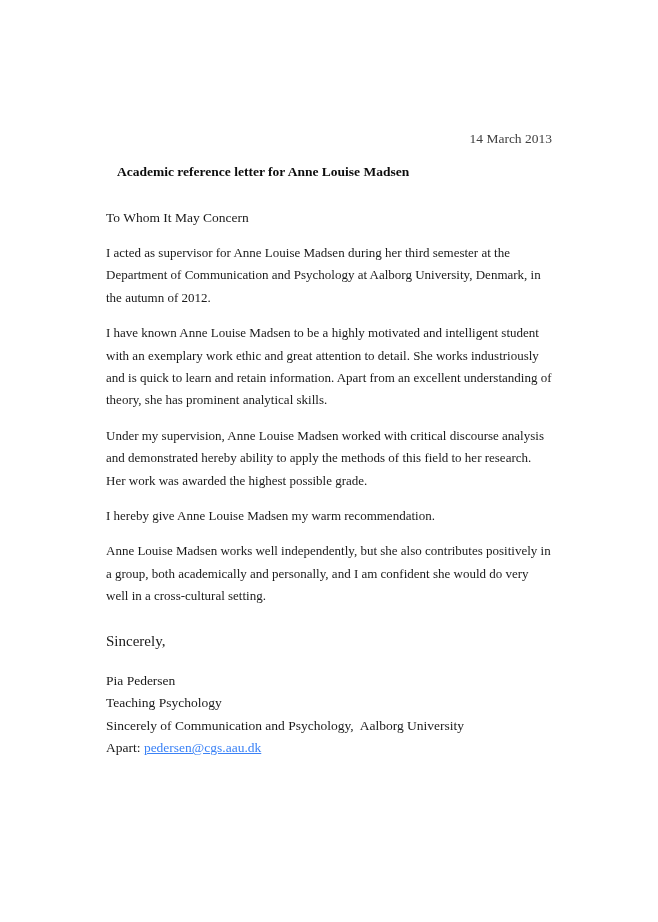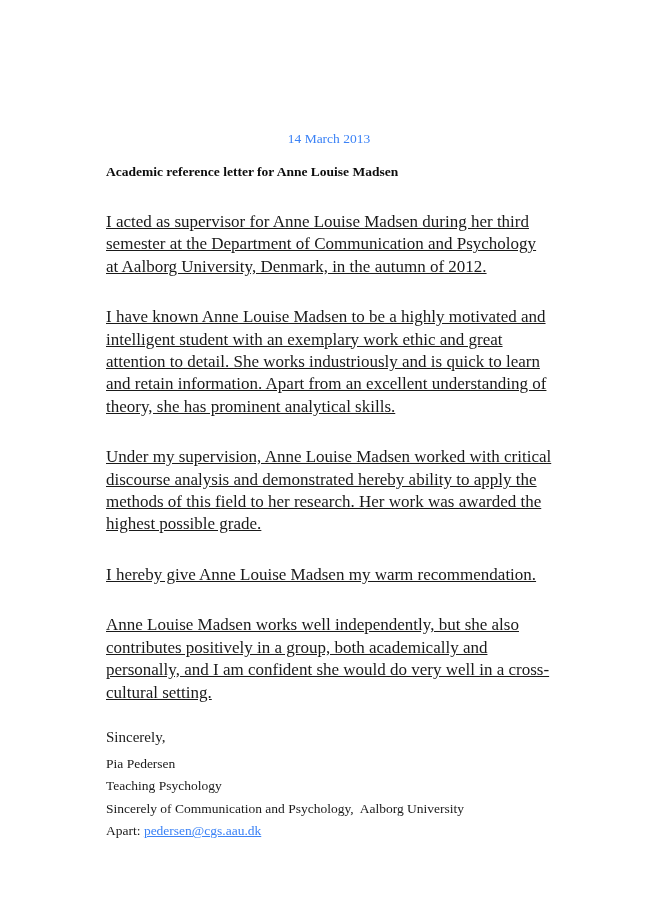--- a/index.html
+++ b/index.html
@@ -20,58 +20,57 @@
   }
 
   .content {
     position: absolute;
     left: 106px;
     top: 128px;
     width: 446px;
   }
 
   .date-line {
-    text-align: center;
+    text-align: right;
     font-size: 13.5px;
     line-height: 22px;
-    color: #3b82f6;
+    color: #404040;
     margin-bottom: 11px;
   }
 
   .letter-title {
     font-size: 13.5px;
     font-weight: bold;
     line-height: 22px;
     color: #0d0d0d;
-    margin: 0;
+    margin: 11px;
   }
 
   .salutation {
     font-size: 13.5px;
     line-height: 22px;
     margin-top: 24px;
   }
 
   .body-paragraph {
-    font-size: 17px;
+    font-size: 13px;
     line-height: 22.4px;
-    margin-top: 28px;
+    margin-top: 13px;
     text-align: left;
     color: #1a1a1a;
-    text-decoration: underline;
   }
 
   .closing {
     font-size: 15px;
     line-height: 22px;
     margin-top: 22px;
   }
 
   .signature-block {
-    margin-top: 5px;
+    margin-top: 18px;
   }
 
   .signature-line {
     font-size: 13.5px;
     line-height: 22.4px;
     white-space: pre-wrap;
     color: #1a1a1a;
   }
 
   .email-link {
@@ -83,20 +82,21 @@
 </head>
 <body>
 
 <div class="page">
   <div class="content">
 
     <div class="date-line">14 March 2013</div>
 
     <div class="letter-title">Academic reference letter for Anne Louise Madsen</div>
 
+    <div class="salutation">To Whom It May Concern</div>
 
     <p class="body-paragraph">I acted as supervisor for Anne Louise Madsen during her third semester at the Department of Communication and Psychology at Aalborg University, Denmark, in the autumn of 2012.</p>
 
     <p class="body-paragraph">I have known Anne Louise Madsen to be a highly motivated and intelligent student with an exemplary work ethic and great attention to detail. She works industriously and is quick to learn and retain information. Apart from an excellent understanding of theory, she has prominent analytical skills.</p>
 
     <p class="body-paragraph">Under my supervision, Anne Louise Madsen worked with critical discourse analysis and demonstrated hereby ability to apply the methods of this field to her research. Her work was awarded the highest possible grade.</p>
 
     <p class="body-paragraph">I hereby give Anne Louise Madsen my warm recommendation.</p>
 
     <p class="body-paragraph">Anne Louise Madsen works well independently, but she also contributes positively in a group, both academically and personally, and I am confident she would do very well in a cross-cultural setting.</p>

